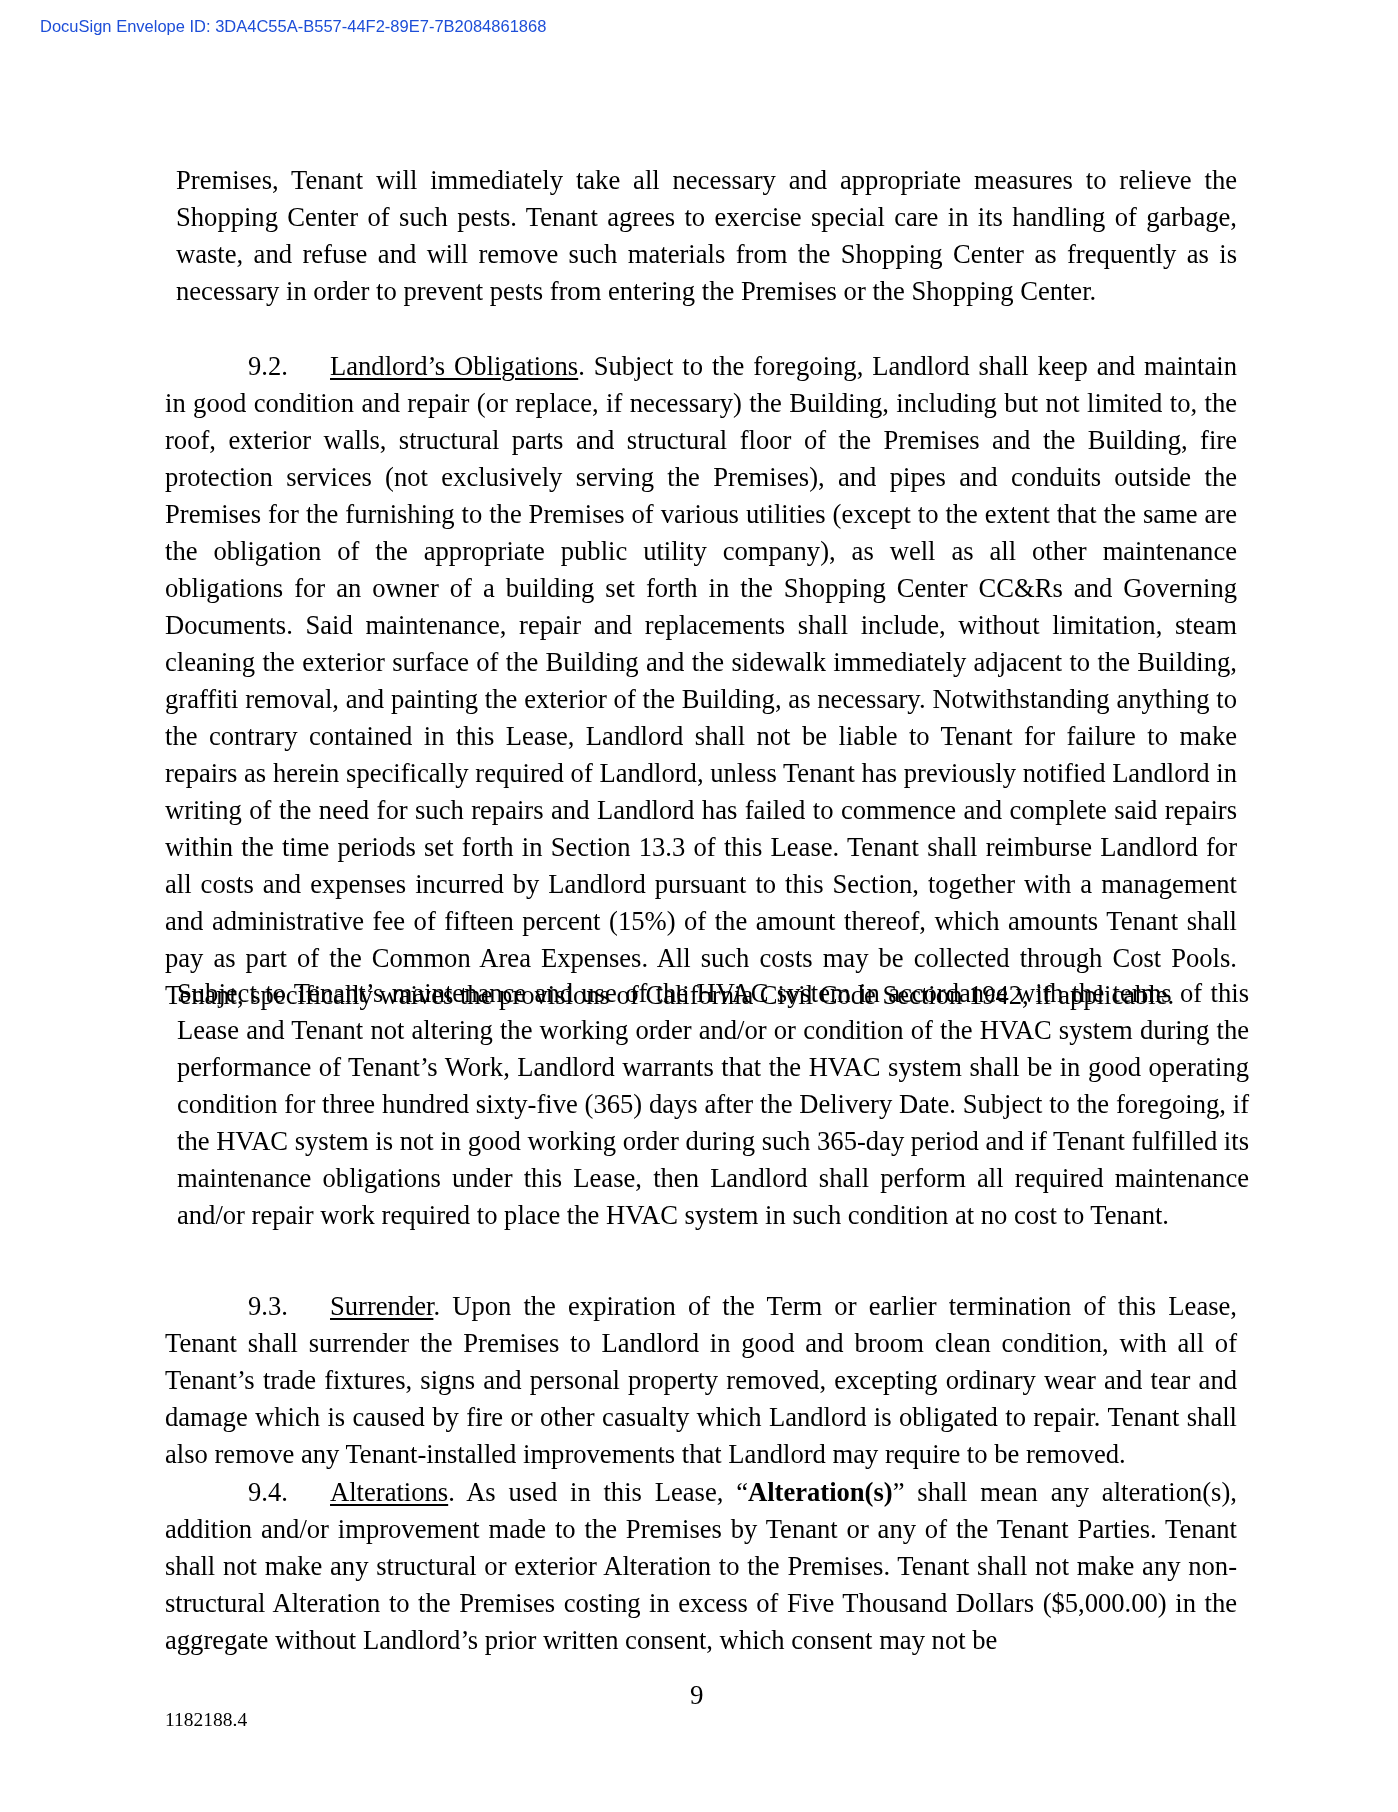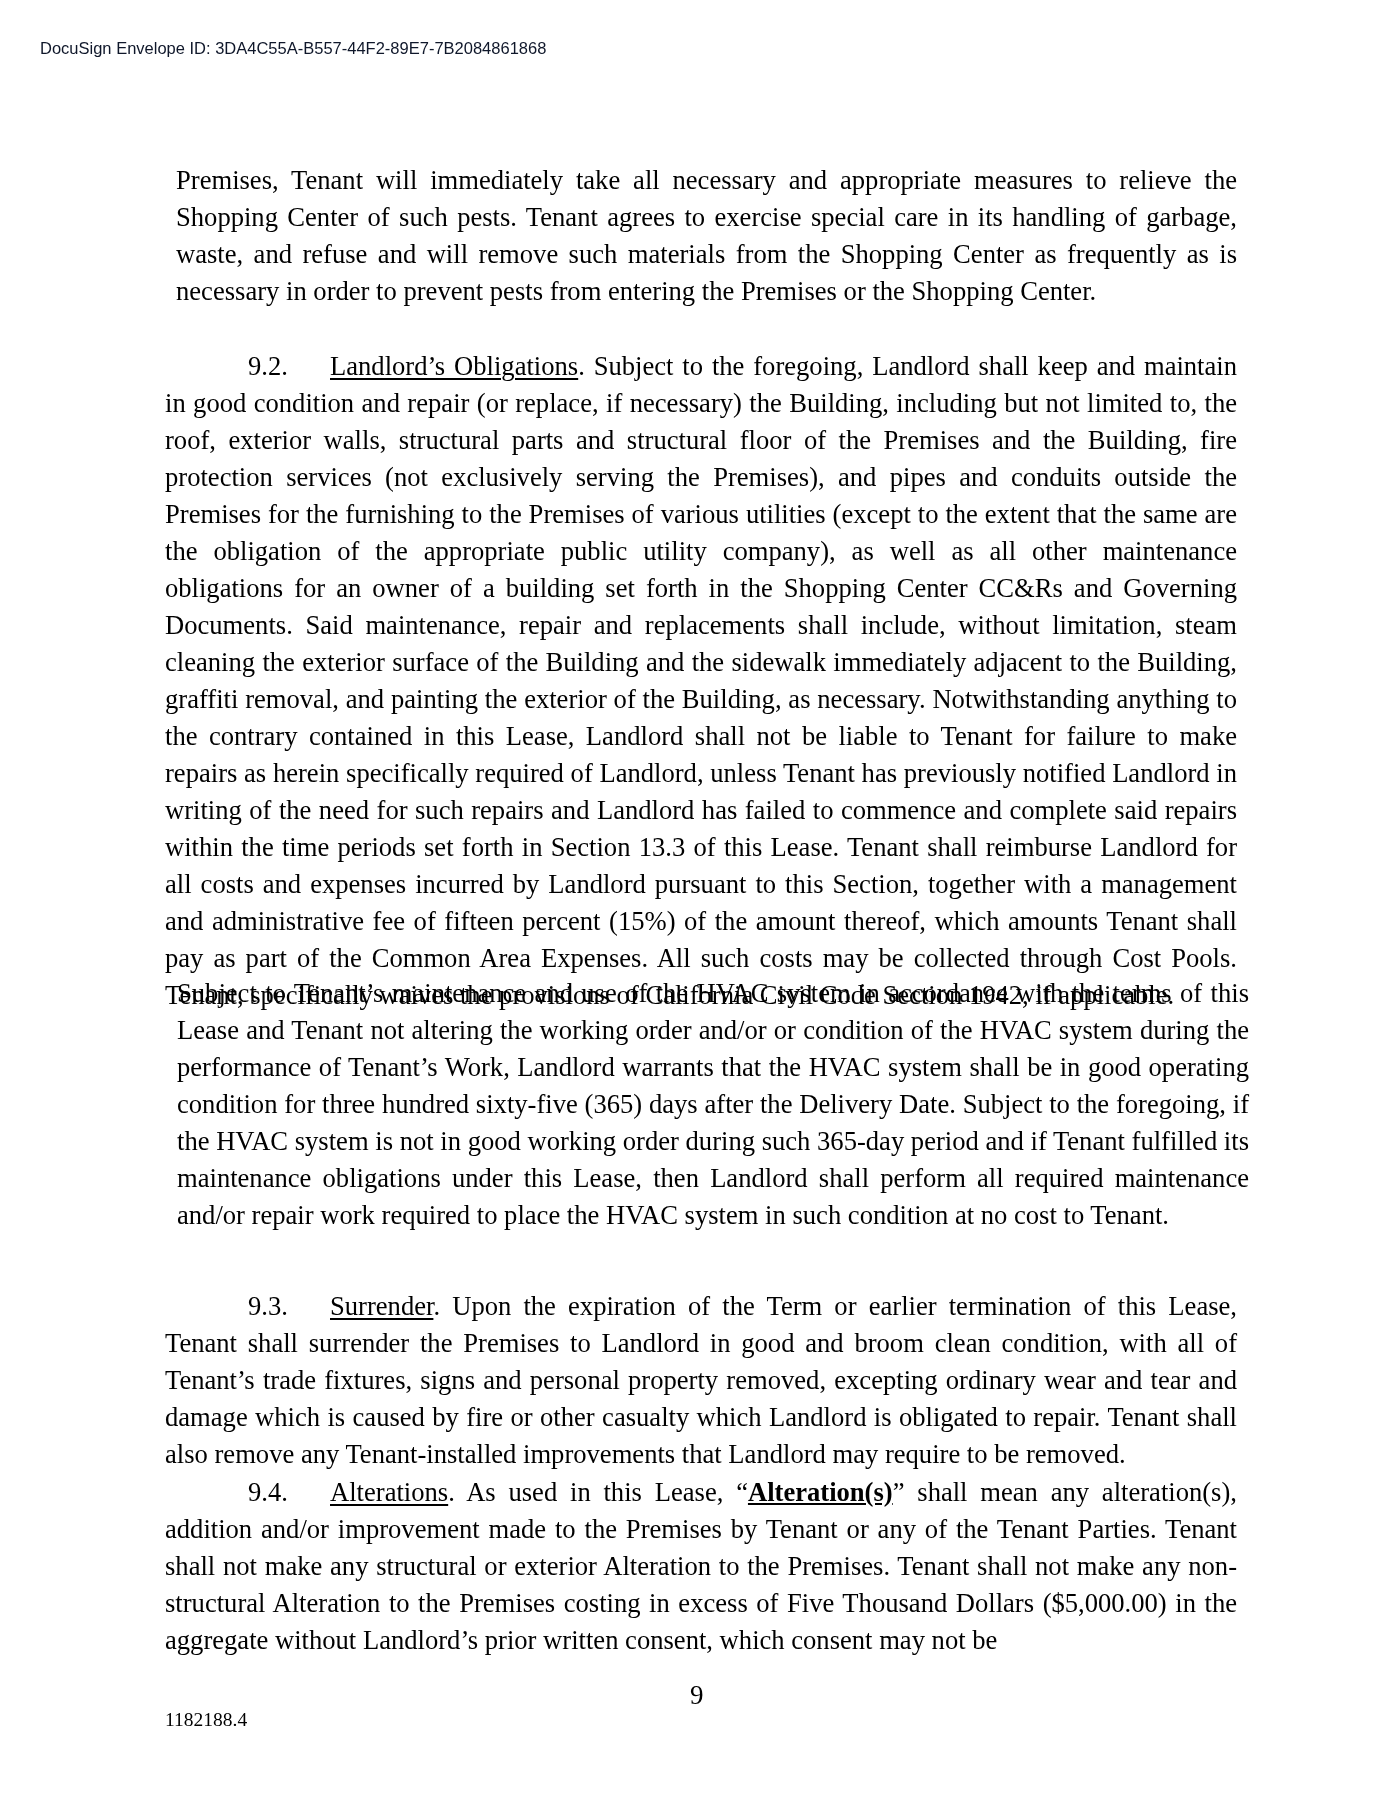--- a/index.html
+++ b/index.html
@@ -1,31 +1,31 @@
 <!DOCTYPE html>
 <html><head>
 <meta charset="utf-8">
 <style>
   html, body { margin: 0; padding: 0; background: #ffffff; }
   body { width: 1398px; height: 1812px; position: relative; overflow: hidden; color: #000; }
   .envelope {
-    position: absolute; left: 40px; top: 38px;
+    position: absolute; left: 40px; top: 16px;
     font-family: "Liberation Sans", sans-serif; font-size: 16.5px; line-height: 20px;
-    color: #0f172a; white-space: nowrap;
+    color: #1d4ed8; white-space: nowrap;
   }
   .body-text {
     position: absolute; left: 165px; width: 1072px;
     font-family: "Liberation Serif", serif; font-size: 26.6px; line-height: 37px;
     text-align: justify; color: #000;
   }
   .para { margin: 0; text-align: justify; }
   .para.cont { padding-left: 11px; }
   .num { display: inline-block; width: 82px; padding-left: 83px; }
   .heading { text-decoration: underline; text-underline-offset: 3px; text-decoration-thickness: 1.5px; }
-  .bold { font-weight: bold; text-decoration: underline; }
+  .bold { font-weight: bold; }
   .page-number {
     position: absolute; left: 690px; top: 1680px;
     font-family: "Liberation Serif", serif; font-size: 27px; line-height: 31px;
   }
   .doc-id {
     position: absolute; left: 165px; top: 1709px;
     font-family: "Liberation Serif", serif; font-size: 19.5px; line-height: 22px;
   }
 </style>
 </head>

